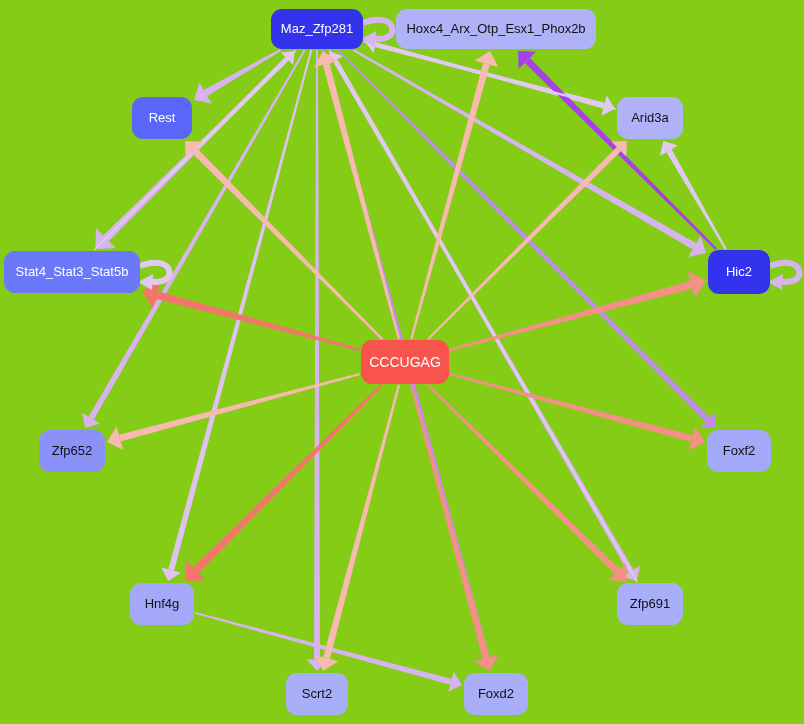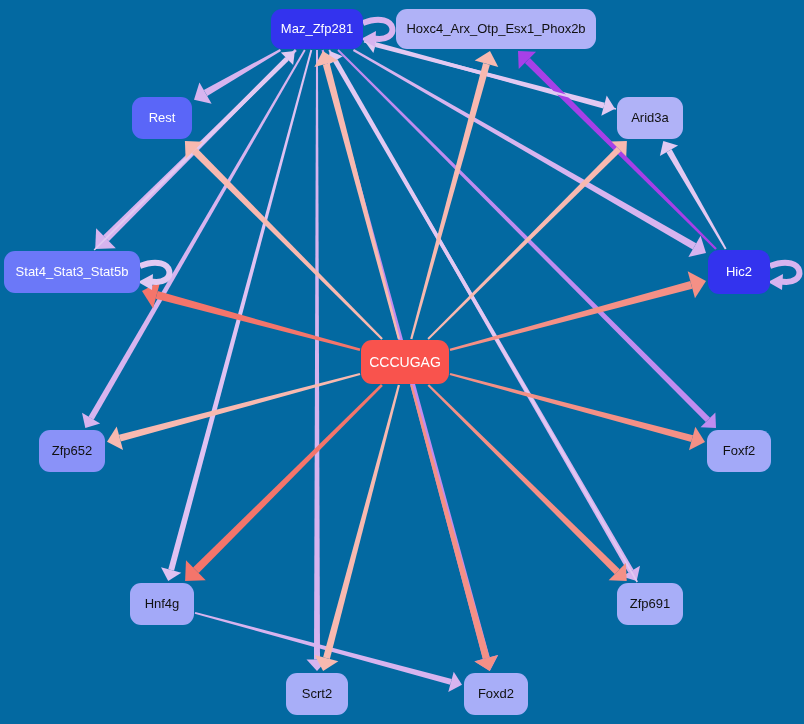--- a/index.html
+++ b/index.html
@@ -11,21 +11,21 @@
   body {
     width: 804px;
     height: 724px;
     font-family: "Liberation Sans", sans-serif;
     overflow: hidden;
   }
   #graph-root {
     position: relative;
     width: 804px;
     height: 724px;
-    background: #0369a1;
+    background: #84cc16;
   }
   svg#network {
     position: absolute;
     left: 0;
     top: 0;
     width: 804px;
     height: 724px;
     display: block;
   }
   .node-rect {

